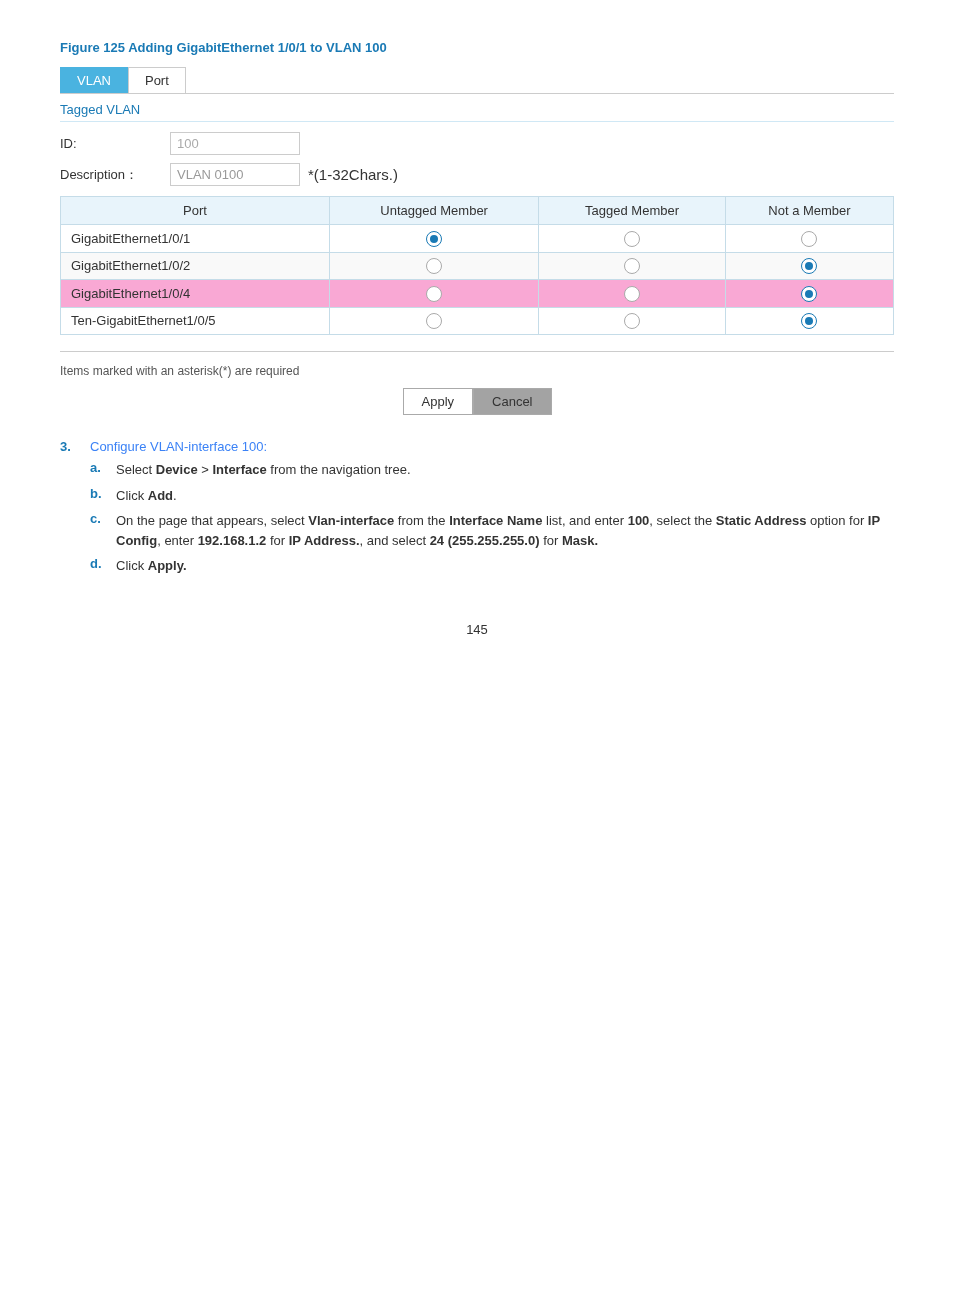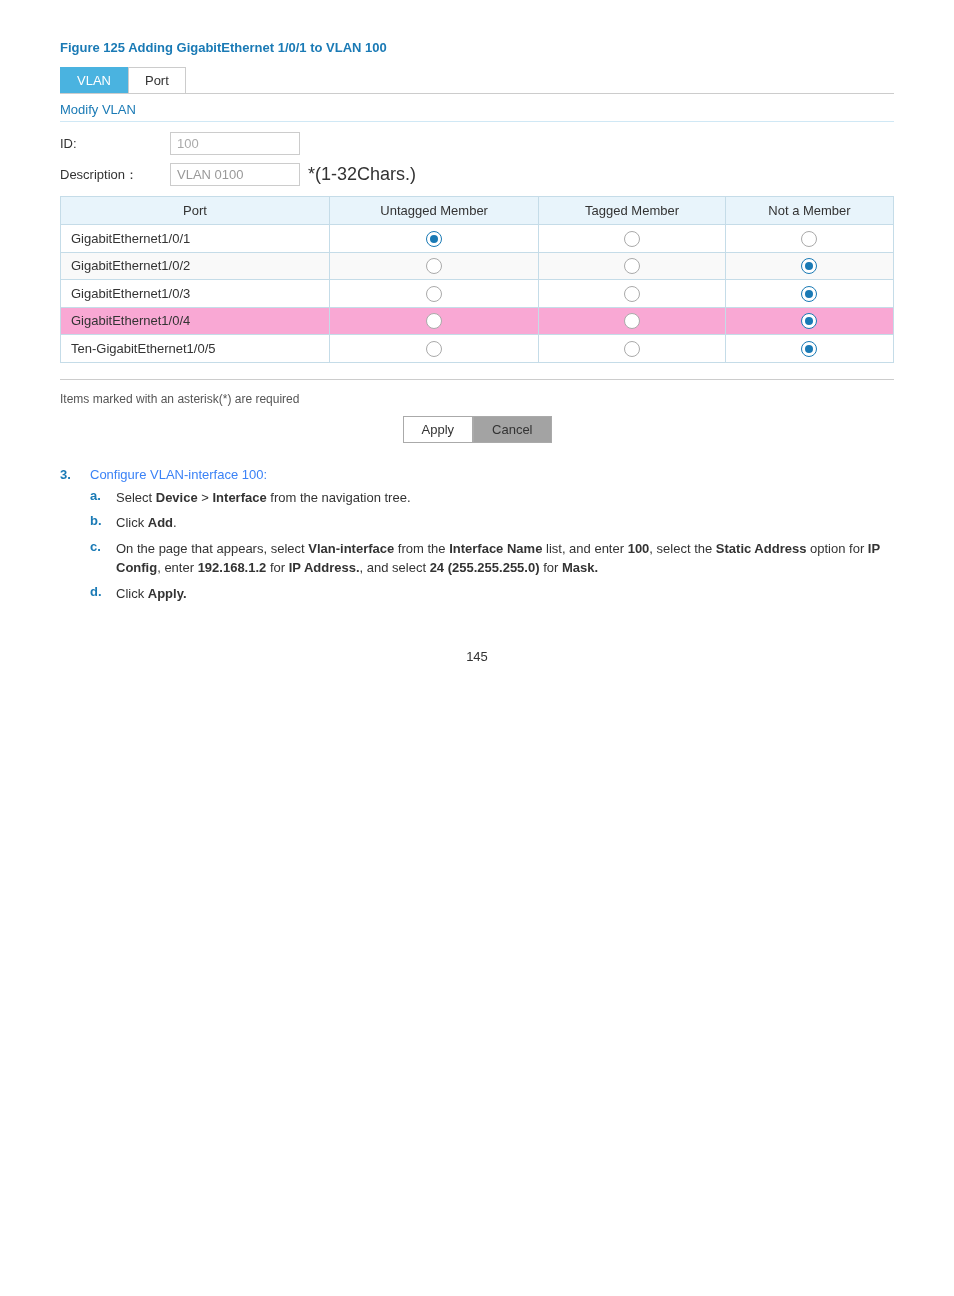--- a/index.html
+++ b/index.html
@@ -73,21 +73,21 @@
       padding: 3px 6px;
       font-size: 13px;
       color: #999;
       width: 130px;
       background: #fff;
     }
 
     .form-hint {
       margin-left: 8px;
       color: #333;
-      font-size: 18px;
+      font-size: 15px;
     }
 
     .vlan-table {
       width: 100%;
       border-collapse: collapse;
       margin-top: 10px;
       margin-bottom: 16px;
     }
 
     .vlan-table th {
@@ -235,21 +235,21 @@
 <body>
 
 <div class="figure-title">Figure 125 Adding GigabitEthernet 1/0/1 to VLAN 100</div>
 
 <div class="tab-bar">
   <div class="tab active">VLAN</div>
   <div class="tab inactive">Port</div>
 </div>
 
 <div>
-  <div class="section-title">Modify VLAN</div>
+  <div class="section-title">Tagged VLAN</div>
 
   <div class="form-group">
     <span class="form-label">ID:</span>
     <input class="form-input" type="text" readonly="" style="color: rgb(170, 170, 170);" value="100">
   </div>
 
   <div class="form-group">
     <span class="form-label">Description：</span>
     <input class="form-input" type="text" value="VLAN 0100" style="">
     <span class="form-hint">*(1-32Chars.)</span>
@@ -266,26 +266,20 @@
     </thead>
     <tbody id="vlan-tbody">
     <tr>
           <td>GigabitEthernet1/0/1</td>
           <td><span class="radio-btn selected"></span></td>
           <td><span class="radio-btn"></span></td>
           <td><span class="radio-btn"></span></td>
         </tr>
         <tr style="background: rgb(249, 249, 249);">
           <td>GigabitEthernet1/0/2</td>
-          <td><span class="radio-btn"></span></td>
-          <td><span class="radio-btn"></span></td>
-          <td><span class="radio-btn selected"></span></td>
-        </tr>
-        <tr>
-          <td>GigabitEthernet1/0/3</td>
           <td><span class="radio-btn"></span></td>
           <td><span class="radio-btn"></span></td>
           <td><span class="radio-btn selected"></span></td>
         </tr>
         <tr style="background: #f9a8d4;">
           <td>GigabitEthernet1/0/4</td>
           <td><span class="radio-btn"></span></td>
           <td><span class="radio-btn"></span></td>
           <td><span class="radio-btn selected"></span></td>
         </tr>

